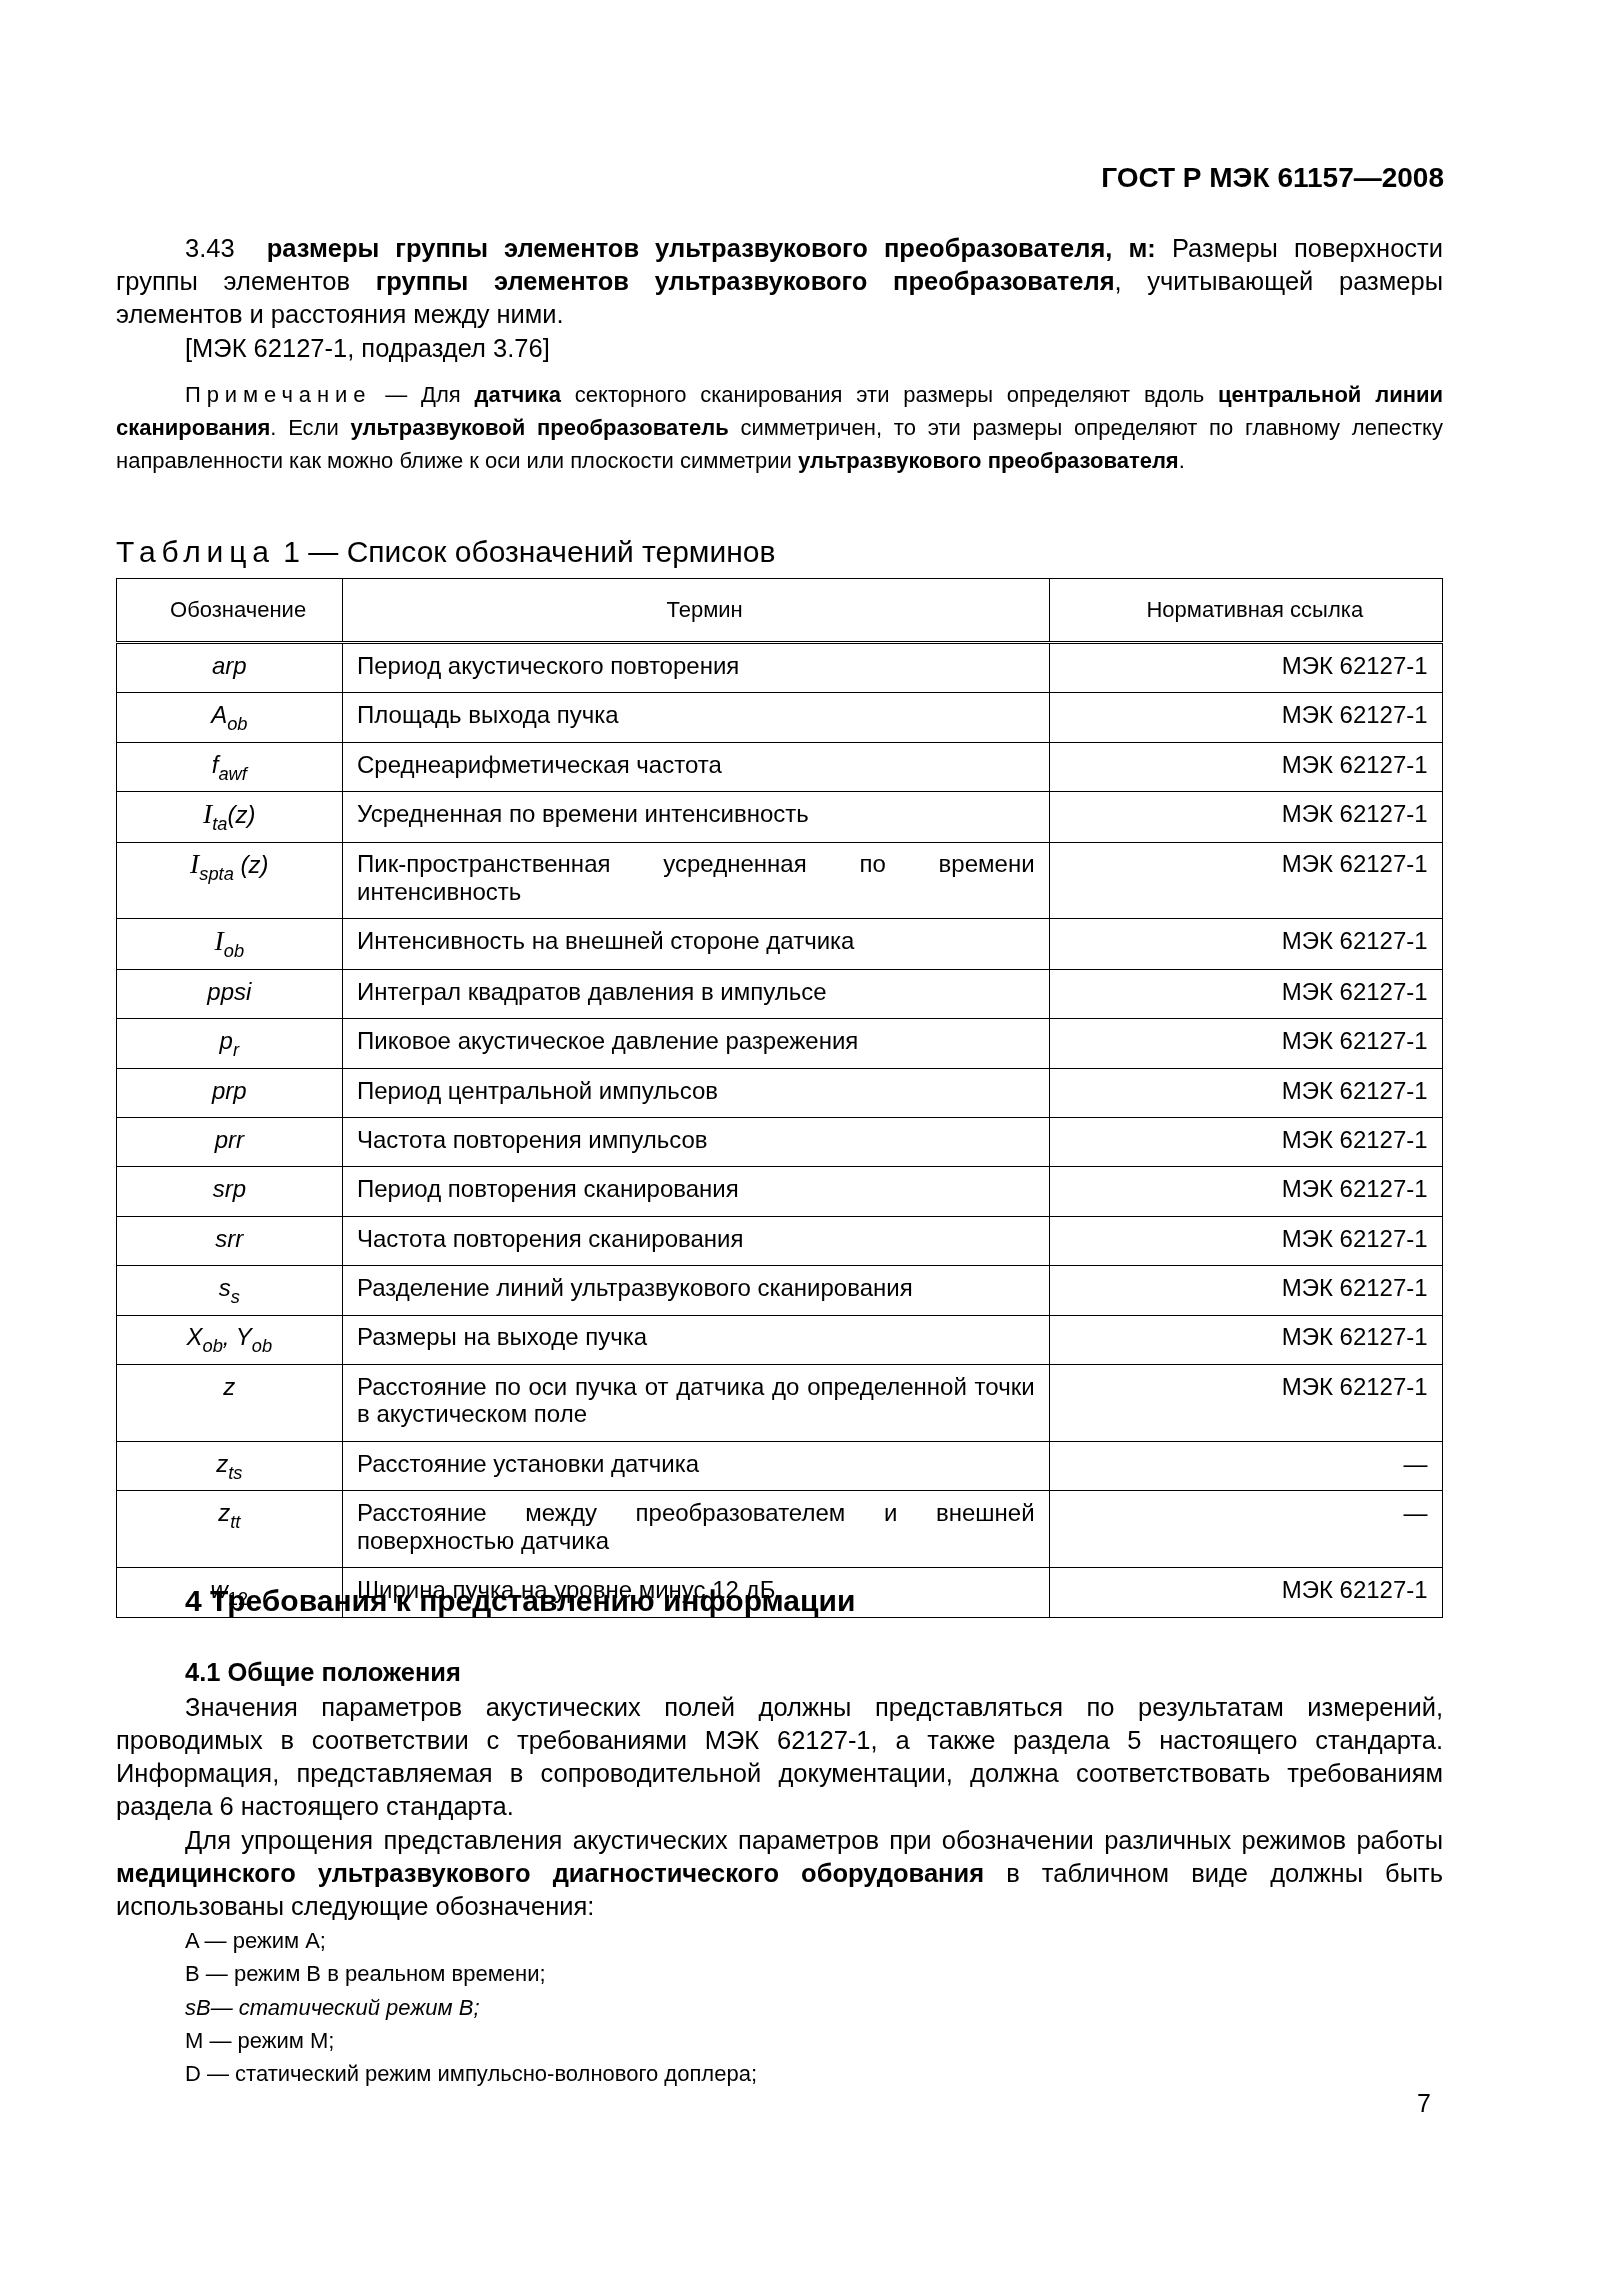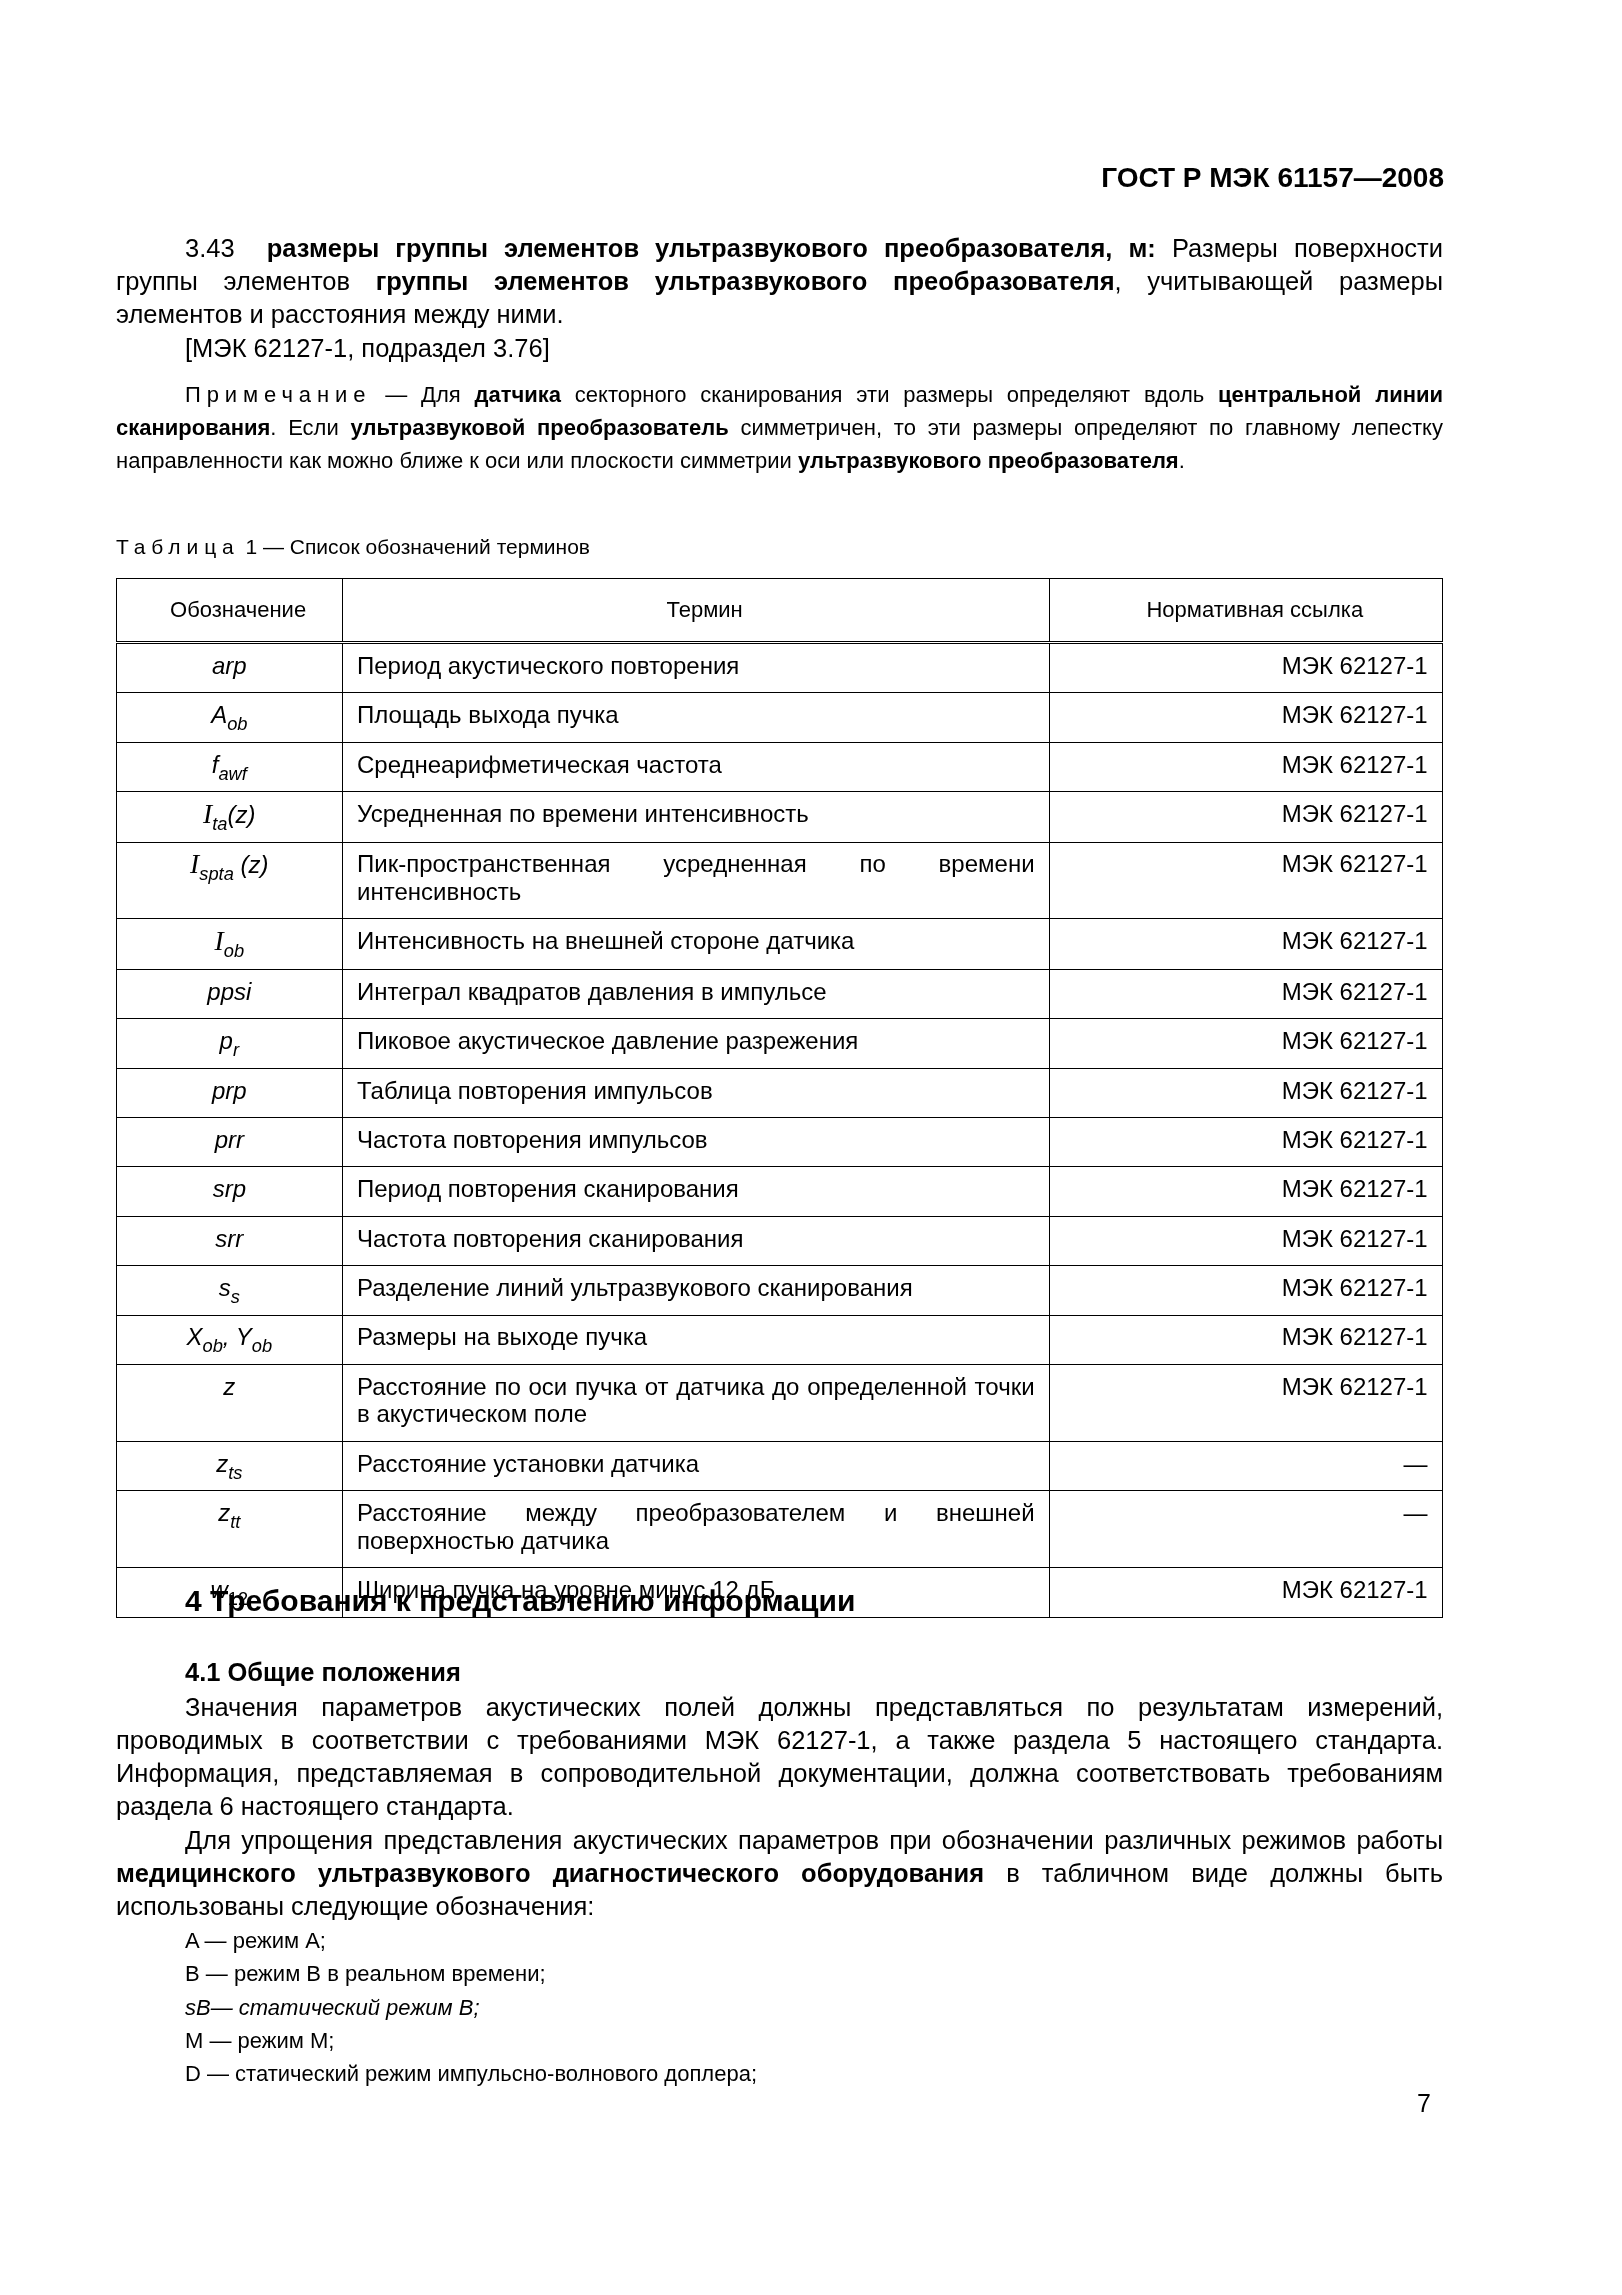--- a/index.html
+++ b/index.html
@@ -16,21 +16,21 @@
     font-size: 25.5px; line-height: 33px; text-align: justify;
   }
   .para .indent { display: inline-block; width: 69px; }
   .note {
     position: absolute; left: 116px; width: 1327px;
     font-size: 22px; line-height: 33px; text-align: justify;
   }
   .spaced { letter-spacing: 5.9px; }
   .table-caption {
     position: absolute; left: 116px; top: 535px;
-    font-size: 21px;
+    font-size: 30px;
   }
   table.terms {
     position: absolute; left: 116px; top: 578px; width: 1327px;
     border-collapse: collapse; font-size: 24px;
   }
   table.terms th, table.terms td {
     border: 1.3px solid #000; padding: 0 14.4px; vertical-align: top;
   }
   table.terms th {
     font-weight: normal; font-size: 22px; height: 62px; vertical-align: middle; text-align: center;
@@ -124,21 +124,21 @@
         <td class="term">Интеграл квадратов давления в импульсе</td>
         <td class="ref">МЭК 62127-1</td>
       </tr>
       <tr>
         <td class="sym"><span>p</span><sub>r</sub></td>
         <td class="term">Пиковое акустическое давление разрежения</td>
         <td class="ref">МЭК 62127-1</td>
       </tr>
       <tr>
         <td class="sym"><span>prp</span></td>
-        <td class="term">Таблица повторения импульсов</td>
+        <td class="term">Период центральной импульсов</td>
         <td class="ref">МЭК 62127-1</td>
       </tr>
       <tr>
         <td class="sym"><span>prr</span></td>
         <td class="term">Частота повторения импульсов</td>
         <td class="ref">МЭК 62127-1</td>
       </tr>
       <tr>
         <td class="sym"><span>srp</span></td>
         <td class="term">Период повторения сканирования</td>

